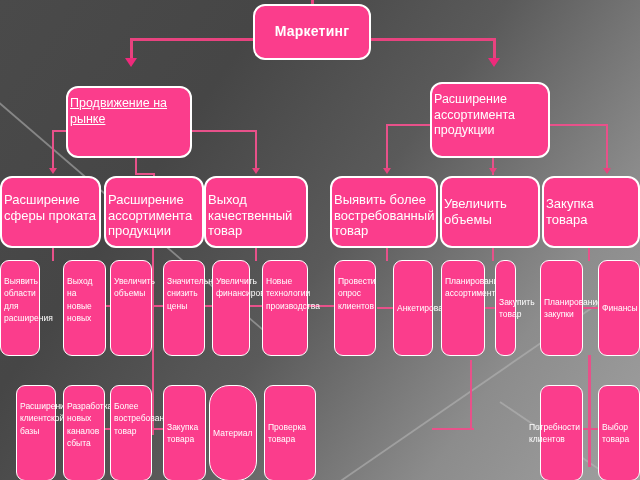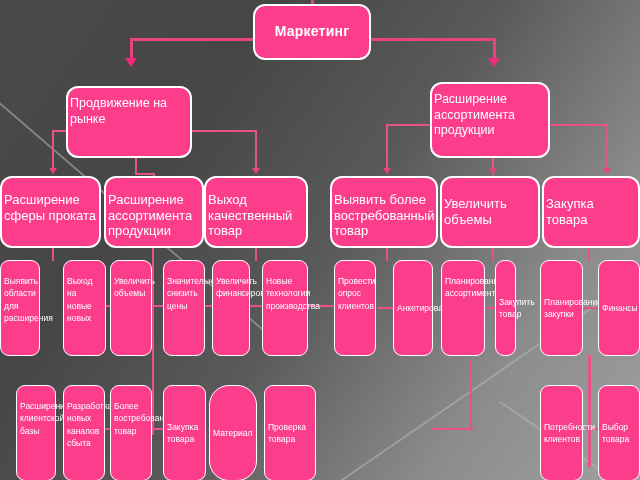--- a/index.html
+++ b/index.html
@@ -166,21 +166,21 @@
   <div class="conn thin" style="left:588px; top:355px; width:3px; height:112px;"></div>
 
   <div class="conn thin" style="left:104px; top:428px; width:62px; height:2px;"></div>
   <div class="conn thin" style="left:432px; top:428px; width:42px; height:2px;"></div>
   <div class="conn thin" style="left:545px; top:428px; width:58px; height:2px;"></div>
 
   <div class="box lvl1" style="left:253px; top:4px; width:118px; height:56px;">
     <span class="label">Маркетинг</span>
   </div>
 
-  <div class="box lvl2" style="left:66px; top:86px; width:126px; height:72px;">
+  <div class="box lvl2" style="left:66px; top:86px; width:126px; height:72px;text-decoration:underline;">
     <span class="label">Продвижение на рынке</span>
   </div>
   <div class="box lvl2" style="left:430px; top:82px; width:120px; height:76px;">
     <span class="label">Расширение ассортимента продукции</span>
   </div>
 
   <div class="box lvl3" style="left:0px; top:176px; width:101px; height:72px;">
     <span class="label">Расширение сферы проката</span>
   </div>
   <div class="box lvl3" style="left:104px; top:176px; width:100px; height:72px;">
@@ -247,20 +247,20 @@
   </div>
   <div class="box lvl5 mid" style="left:163px; top:385px; width:43px; height:96px;">
     <span class="label">Закупка товара</span>
   </div>
   <div class="box lvl5 mid" style="left:209px; top:385px; width:48px; height:96px;border-radius:20px;">
     <span class="label">Материал</span>
   </div>
   <div class="box lvl5 mid" style="left:264px; top:385px; width:52px; height:96px;">
     <span class="label">Проверка товара</span>
   </div>
-  <div class="box lvl5 mid" style="left:540px; top:385px; width:43px; height:96px;">
+  <div class="box lvl5 mid" style="left:540px; top:385px; width:43px; height:96px;justify-content:flex-end;">
     <span class="label">Потребности клиентов</span>
   </div>
   <div class="box lvl5 mid" style="left:598px; top:385px; width:42px; height:96px;">
     <span class="label">Выбор товара</span>
   </div>
 
 </div>
 
 </body></html>

